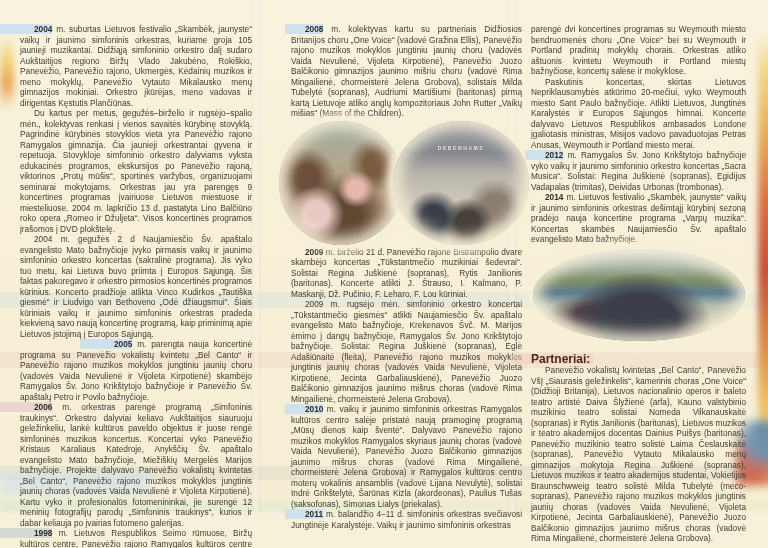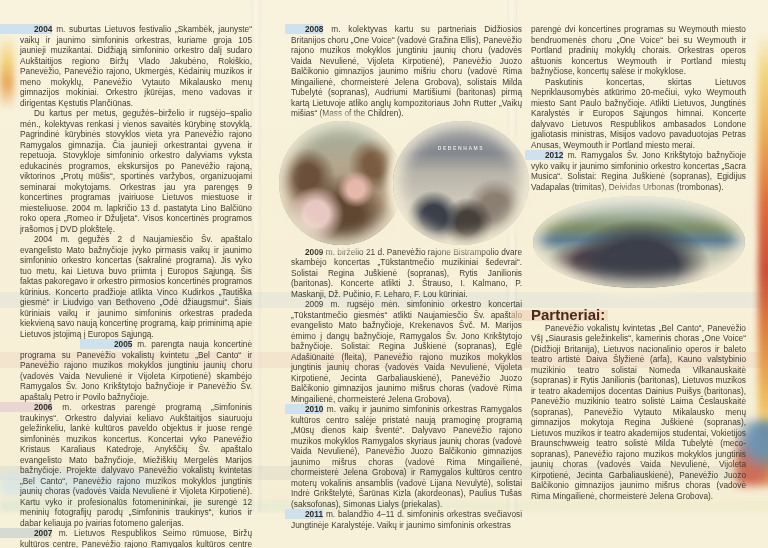--- a/index.html
+++ b/index.html
@@ -65,21 +65,21 @@
       linear-gradient(180deg,#9a9da2 0%,#85888f 26%,#b8b4aa 42%,#cfc9bb 66%,#bfb5a2 100%);}
   .debenhams-sign{position:absolute;left:14%;top:18%;width:72%;text-align:center;
     color:#f2f2ee;font-size:5px;letter-spacing:1.6px;font-weight:bold;
     text-shadow:0 0 1px #555;}
   .oval.coast{width:212px;height:92px;margin:4px 0 2px 2px;
     background:
       radial-gradient(ellipse at 50% 78%,#3c3f49 0 26%,rgba(60,63,73,0) 48%),
       radial-gradient(ellipse at 30% 72%,#54424a 0 10%,rgba(84,66,74,0) 24%),
       linear-gradient(180deg,#c9d2d6 0%,#aab8a8 18%,#7e8f68 34%,#5d7d93 48%,#b9c0ae 62%,#d8cfb6 85%,#cbbfa4 100%);}
 
-  .partners-heading{font-weight:bold;color:#4a281c;font-size:15px;margin:20px 0 1px 0;
+  .partners-heading{font-weight:bold;color:#4a281c;font-size:12px;margin:11px 0 1px 0;
     background:rgba(238,205,180,.55);display:inline-block;padding:0 3px 0 20px;margin-left:-20px;}
 </style>
 </head>
 <body>
 
 <div class="page">
 
   <div class="wash blue"></div>
   <div class="wash pink"></div>
   <div class="wash gray"></div>
@@ -90,21 +90,21 @@
   <div class="decor-bottom-band"></div>
   <div class="fold f1"></div>
   <div class="fold f2"></div>
 
   <div id="col1" class="col">
       <p class="para"><span class="year" style="background: rgb(207, 224, 238);">2004</span> m. suburtas Lietuvos festivalio „Skambėk, jaunyste“ vaikų ir jaunimo simfoninis orkestras, kuriame groja 105 jaunieji muzikantai. Didžiąją simfoninio orkestro dalį sudaro Aukštaitijos regiono Biržų Vlado Jakubėno, Rokiškio, Panevėžio, Panevėžio rajono, Ukmergės, Kėdainių muzikos ir meno mokyklų, Panevėžio Vytauto Mikalausko menų gimnazijos mokiniai. Orkestro įkūrėjas, meno vadovas ir dirigentas Kęstutis Plančiūnas.</p>
       <p class="para">Du kartus per metus, gegužės–birželio ir rugsėjo–spalio mėn., kolektyvas renkasi į vienos savaitės kūrybinę stovyklą. Pagrindinė kūrybinės stovyklos vieta yra Panevėžio rajono Ramygalos gimnazija. Čia jaunieji orkestrantai gyvena ir repetuoja. Stovykloje simfoninio orkestro dalyviams vyksta edukacinės programos, ekskursijos po Panevėžio rajoną, viktorinos „Protų mūšis“, sportinės varžybos, organizuojami seminarai mokytojams. Orkestras jau yra parengęs 9 koncertines programas įvairiuose Lietuvos miestuose ir miesteliuose. 2004 m. lapkričio 13 d. pastatyta Lino Balčiūno roko opera „Romeo ir Džuljeta“. Visos koncertinės programos įrašomos į DVD plokštelę.</p>
       <p class="para">2004 m. gegužės 2 d Naujamiesčio Šv. apaštalo evangelisto Mato bažnyčioje įvyko pirmasis vaikų ir jaunimo simfoninio orkestro koncertas (sakralinė programa). Jis vyko tuo metu, kai Lietuva buvo priimta į Europos Sąjungą. Šis faktas pakoregavo ir orkestro pirmosios koncertinės programos kūrinius. Koncerto pradžioje atlikta Vinco Kudirkos „Tautiška giesmė“ ir Liudvigo van Bethoveno „Odė džiaugsmui“. Šiais kūriniais vaikų ir jaunimo simfoninis orkestras pradeda kiekvieną savo naują koncertinę programą, kaip priminimą apie Lietuvos įstojimą į Europos Sąjungą.</p>
       <p class="para"><span class="year" style="background: rgb(207, 224, 238); margin-left: 46px;">2005</span> m. parengta nauja koncertinė programa su Panevėžio vokalistų kvintetu „Bel Canto“ ir Panevėžio rajono muzikos mokyklos jungtiniu jaunių choru (vadovės Vaida Nevulienė ir Vijoleta Kirpotienė) skambėjo Ramygalos Šv. Jono Krikštytojo bažnyčioje ir Panevėžio Šv. apaštalų Petro ir Povilo bažnyčioje.</p>
       <p class="para"><span class="year" style="background: rgb(233, 214, 208);">2006</span> m. orkestras parengė programą „Simfoninis traukinys“. Orkestro dalyviai keliavo Aukštaitijos siauruoju geležinkeliu, lankė kultūros paveldo objektus ir juose rengė simfoninės muzikos koncertus. Koncertai vyko Panevėžio Kristaus Karaliaus Katedroje, Anykščių Šv. apaštalo evangelisto Mato bažnyčioje, Miežiškių Mergelės Marijos bažnyčioje. Projekte dalyvavo Panevėžio vokalistų kvintetas „Bel Canto“, Panevėžio rajono muzikos mokyklos jungtinis jaunių choras (vadovės Vaida Nevulienė ir Vijoleta Kirpotienė). Kartu vyko ir profesionalūs fotomenininkai, jie surengė 12 meninių fotografijų parodų „Simfoninis traukinys“, kurios ir dabar keliauja po įvairias fotomeno galerijas.</p>
-      <p class="para"><span class="year" style="background: rgb(213, 218, 210);">2007</span> m. Lietuvos Respublikos Seimo rūmuose, Biržų kultūros centre, Panevėžio rajono Ramygalos kultūros centre vyko simfoninio orkestro koncertai „Operetės šedevrai“, skirti vaikų ir jaunimo kultūros metams.</p>
+      <p class="para"><span class="year" style="background: rgb(213, 218, 210);">1998</span> m. Lietuvos Respublikos Seimo rūmuose, Biržų kultūros centre, Panevėžio rajono Ramygalos kultūros centre vyko simfoninio orkestro koncertai „Operetės šedevrai“, skirti vaikų ir jaunimo kultūros metams.</p>
     </div>
 
   <div id="col2" class="col">
     <div>
         <p class="para"><span class="year" style="background: rgb(207, 224, 238);">2008</span> m. kolektyvas kartu su partneriais Didžiosios Britanijos choru „One Voice“ (vadovė Gražina Ellis), Panevėžio rajono muzikos mokyklos jungtiniu jaunių choru (vadovės Vaida Nevulienė, Vijoleta Kirpotienė), Panevėžio Juozo Balčikonio gimnazijos jaunimo mišriu choru (vadovė Rima Mingailienė, chormeisterė Jelena Grobova), solistais Milda Tubelytė (sopranas), Audriumi Martišiumi (baritonas) pirmą kartą Lietuvoje atliko anglų kompozitoriaus John Rutter „Vaikų mišias“ (Mass of the Children).</p>
       </div>
     <div class="photo-row">
       <div class="oval train"></div>
       <div class="oval debenhams">
         <div class="debenhams-sign">DEBENHAMS</div>
@@ -113,22 +113,23 @@
     <div>
         <p class="para"><span class="year">2009</span> m. birželio 21 d. Panevėžio rajone Bistrampolio dvare skambėjo koncertas „Tūkstantmečio muzikiniai šedevrai“. Solistai Regina Juškienė (sopranas), Rytis Janilionis (baritonas). Koncerte atlikti J. Štrauso, I. Kalmano, P. Maskanji, Dž. Pučinio, F. Leharo, F. Lou kūriniai.</p>
         <p class="para">2009 m. rugsėjo mėn. simfoninio orkestro koncertai „Tūkstantmečio giesmės“ atlikti Naujamiesčio Šv. apaštalo evangelisto Mato bažnyčioje, Krekenavos Švč. M. Marijos ėmimo į dangų bažnyčioje, Ramygalos Šv. Jono Krikštytojo bažnyčioje. Solistai: Regina Juškienė (sopranas), Eglė Adašiūnaitė (fleita), Panevėžio rajono muzikos mokyklos jungtinis jaunių choras (vadovės Vaida Nevulienė, Vijoleta Kirpotienė, Jecinta Garbaliauskienė), Panevėžio Juozo Balčikonio gimnazijos jaunimo mišrus choras (vadovė Rima Mingailienė, chormeisterė Jelena Grobova).</p>
         <p class="para"><span class="year" style="background: rgb(207, 224, 238);">2010</span> m. vaikų ir jaunimo simfoninis orkestras Ramygalos kultūros centro salėje pristatė naują pramoginę programą „Mūsų dienos kaip šventė“. Dalyvavo Panevėžio rajono muzikos mokyklos Ramygalos skyriaus jaunių choras (vadovė Vaida Nevulienė), Panevėžio Juozo Balčikonio gimnazijos jaunimo mišrus choras (vadovė Rima Mingailienė, chormeisterė Jelena Grobova) ir Ramygalos kultūros centro moterų vokalinis ansamblis (vadovė Lijana Nevulytė), solistai Indrė Grikštelytė, Šarūnas Kizla (akordeonas), Paulius Tušas (saksofonas), Simonas Lialys (priekalas).</p>
         <p class="para"><span class="year" style="background: rgb(207, 224, 238); margin-top: 48px;">2011</span> m. balandžio 4–11 d. simfoninis orkestras svečiavosi Jungtinėje Karalystėje. Vaikų ir jaunimo simfoninis orkestras</p>
       </div>
   </div>
 
   <div id="col3" class="col">
     <div>
-        <p class="para" style="text-indent: 0px;">parengė dvi koncertines programas su Weymouth miesto bendruomenės choru „One Voice“ bei su Weymouth ir Portland pradinių mokyklų chorais. Orkestras operos aštuonis koncertus Weymouth ir Portland miestų bažnyčiose, koncertų salėse ir mokyklose.</p>
+        <p class="para" style="text-indent: 0px;">parengė dvi koncertines programas su Weymouth miesto bendruomenės choru „One Voice“ bei su Weymouth ir Portland pradinių mokyklų chorais. Orkestras atliko aštuonis kvintetu Weymouth ir Portland miestų bažnyčiose, koncertų salėse ir mokyklose.</p>
         <p class="para">Paskutinis koncertas, skirtas Lietuvos Nepriklausomybės atkūrimo 20-mečiui, vyko Weymouth miesto Sant Paulo bažnyčioje. Atlikti Lietuvos, Jungtinės Karalystės ir Europos Sąjungos himnai. Koncerte dalyvavo Lietuvos Respublikos ambasados Londone įgaliotasis ministras, Misijos vadovo pavaduotojas Petras Anusas, Weymouth ir Portland miesto merai.</p>
         <p class="para"><span class="year" style="background: rgb(207, 224, 238); margin-top: 36px;">2012</span> m. Ramygalos Šv. Jono Krikštytojo bažnyčioje vyko vaikų ir jaunimo simfoninio orkestro koncertas „Sacra Musica“. Solistai: Regina Juškienė (sopranas), Egidijus Vadapalas (trimitas), Deividas Urbonas (trombonas).</p>
+        <p class="para"><span class="year">2014</span> m. Lietuvos festivalio „Skambėk, jaunyste“ vaikų ir jaunimo simfoninis orkestras dešimtąjį kūrybinį sezoną pradėjo nauja koncertine programa „Varpų muzika“. Koncertas skambės Naujamiesčio Šv. apaštalo evangelisto Mato bažnyčioje.</p>
       </div>
     <div class="oval coast"></div>
     <div class="partners-heading">Partneriai:</div>
     <p class="para">Panevėžio vokalistų kvintetas „Bel Canto“, Panevėžio VšĮ „Siaurasis geležinkelis“, kamerinis choras „One Voice“ (Didžioji Britanija), Lietuvos nacionalinio operos ir baleto teatro artistė Daiva Šlyžienė (arfa), Kauno valstybinio muzikinio teatro solistai Nomeda Vilkanauskaitė (sopranas) ir Rytis Janilionis (baritonas), Lietuvos muzikos ir teatro akademijos docentas Dainius Puišys (baritonas), Panevėžio muzikinio teatro solistė Laima Česlauskaitė (sopranas), Panevėžio Vytauto Mikalausko menų gimnazijos mokytoja Regina Juškienė (sopranas), Lietuvos muzikos ir teatro akademijos studentai, Vokietijos Braunschwweig teatro solistė Milda Tubelytė (meco-sopranas), Panevėžio rajono muzikos mokyklos jungtinis jaunių choras (vadovės Vaida Nevulienė, Vijoleta Kirpotienė, Jecinta Garbaliauskienė), Panevėžio Juozo Balčikonio gimnazijos jaunimo mišrus choras (vadovė Rima Mingailienė, chormeisterė Jelena Grobova).</p>
   </div>
 
 </div>
 
 </body></html>

